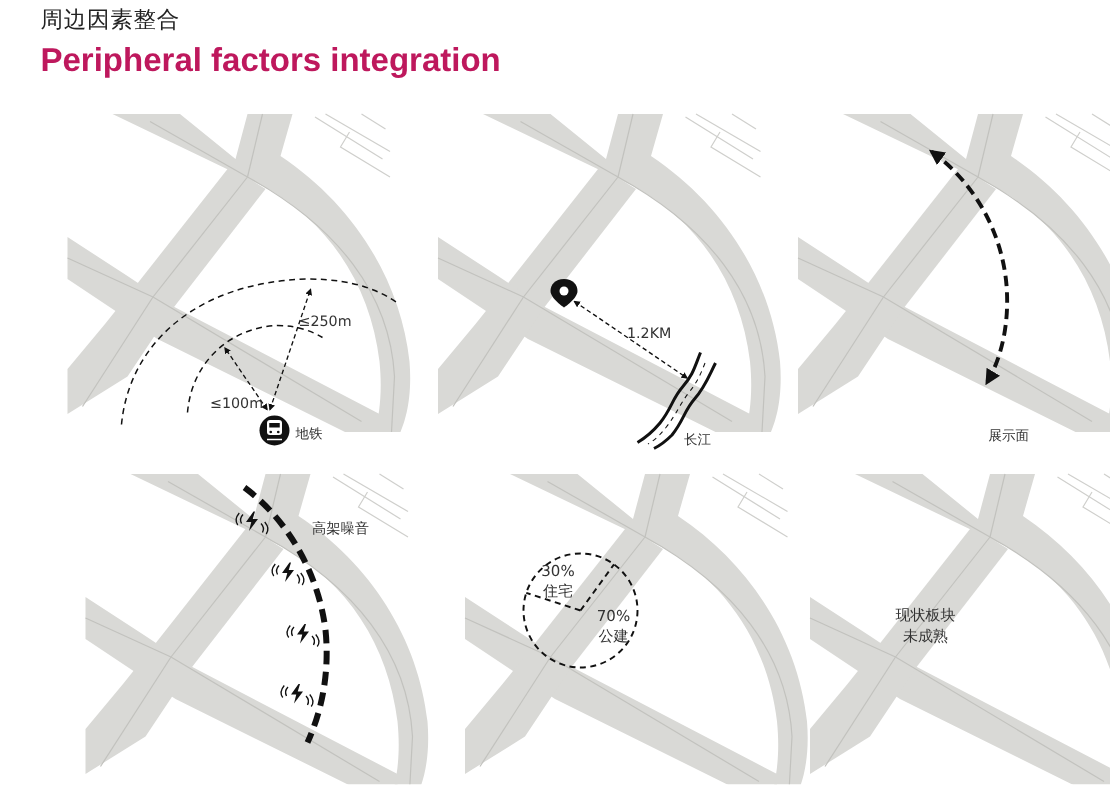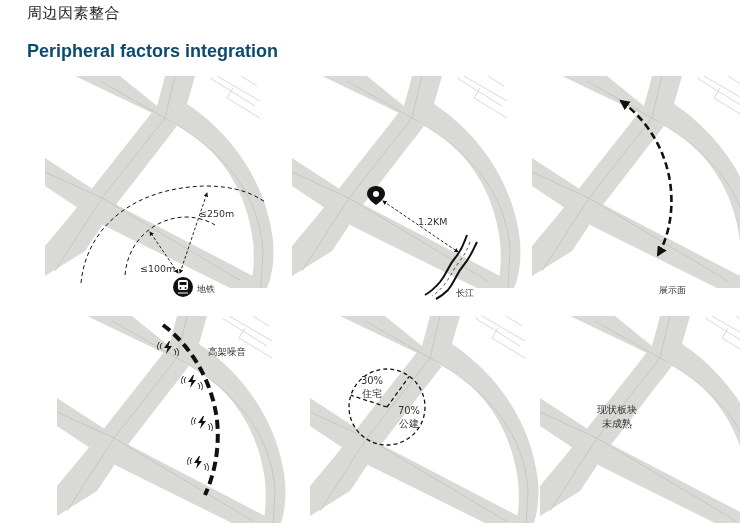--- a/index.html
+++ b/index.html
@@ -1,18 +1,18 @@
 <!DOCTYPE html>
 <html><head>
 <meta charset="utf-8">
 <style>
   html,body{margin:0;padding:0;background:#ffffff;}
   body{width:740px;height:523px;position:relative;overflow:hidden;font-family:"DejaVu Sans","Liberation Sans",sans-serif;}
   .title-cn{position:absolute;left:27px;top:4px;font-size:15px;color:#222;font-weight:normal;letter-spacing:0.5px;}
-  .title-en{position:absolute;left:27px;top:41px;font-size:18px;color:#0c4a6e;font-weight:bold;font-family:"Liberation Sans","DejaVu Sans",sans-serif;}
+  .title-en{position:absolute;left:27px;top:27px;font-size:22px;color:#be185d;font-weight:bold;font-family:"Liberation Sans","DejaVu Sans",sans-serif;}
   #canvas{position:absolute;left:0;top:0;width:740px;height:523px;}
   .lbl{font-family:"DejaVu Sans","Liberation Sans",sans-serif;fill:#333;}
 </style>
 </head>
 <body>
 
 <div class="title-cn">周边因素整合</div>
 <div class="title-en">Peripheral factors integration</div>
 
 <svg id="canvas" width="740" height="523" viewBox="0 0 740 523" xmlns="http://www.w3.org/2000/svg" xmlns:xlink="http://www.w3.org/1999/xlink">

